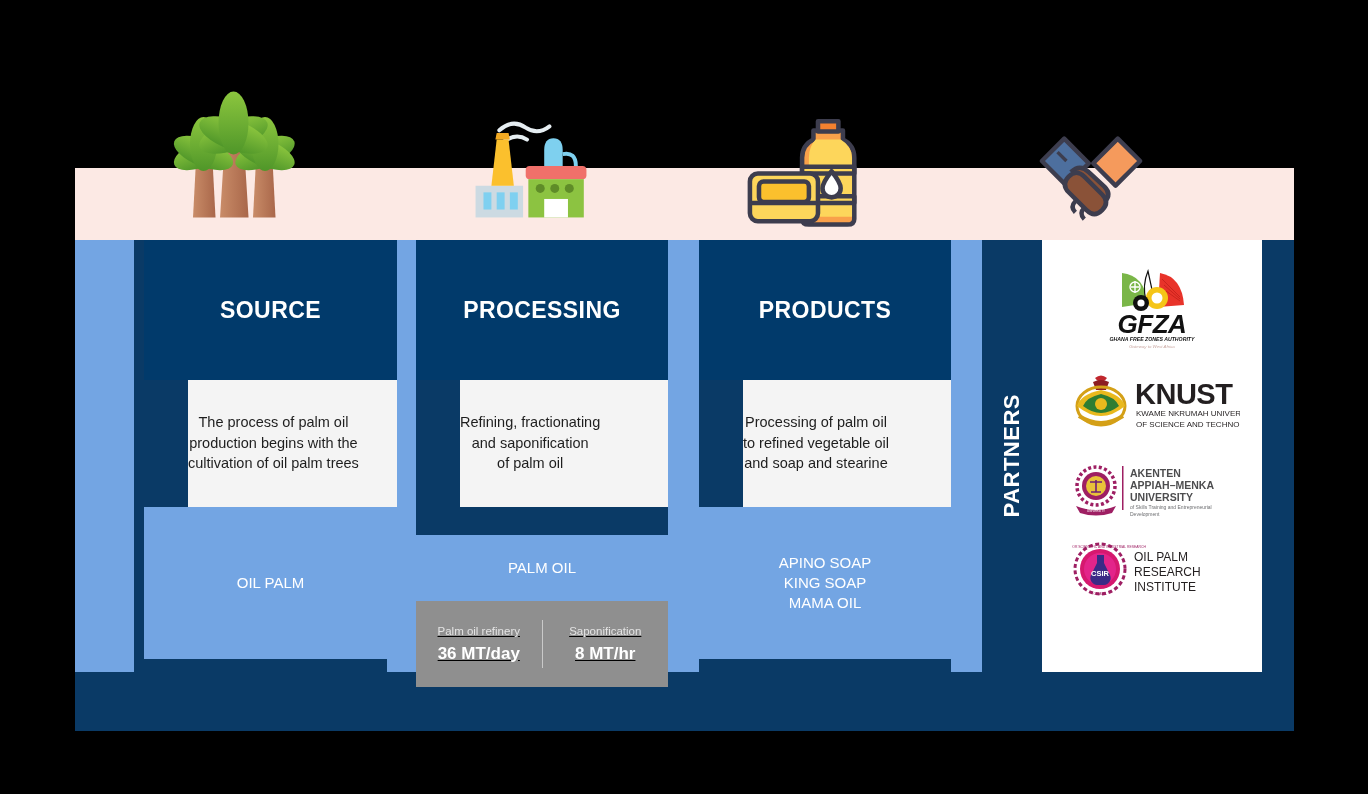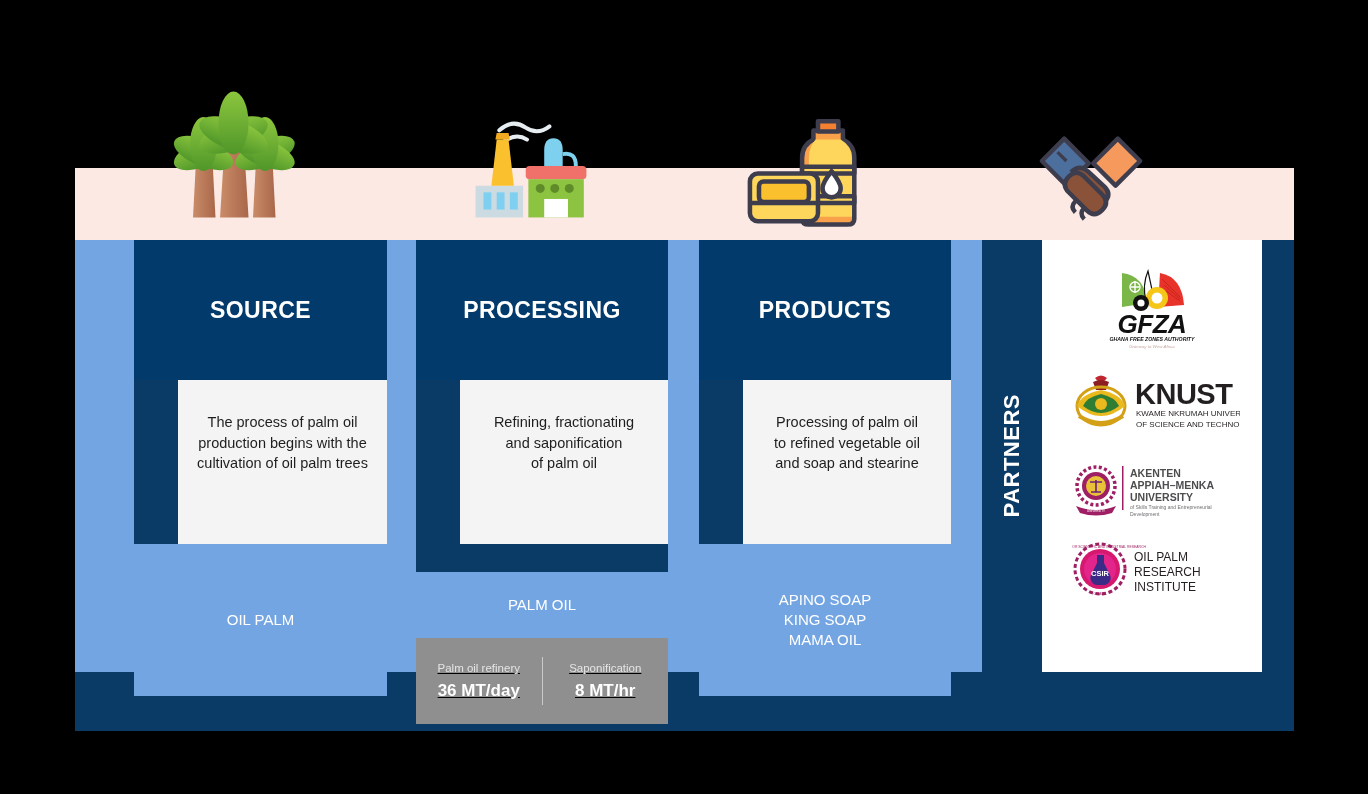--- a/index.html
+++ b/index.html
@@ -34,36 +34,36 @@
   .g3 { left:668px; width:31px; }
   .g4 { left:951px; width:31px; }
 
   
   .icon-row { position:absolute; left:75px; top:70px; width:1219px; height:170px; }
   .ico { position:absolute; bottom:12px; }
   .ico svg { display:block; }
 
   
   .col { position:absolute; top:240px; }
-  .col-source     { left:134px; width:253px; }
+  .col-source     { left:144px; width:253px; }
   .col-processing { left:416px; width:252px; }
   .col-products   { left:699px; width:252px; }
 
   .col-head {
     height:140px;
     background:#013a6b;
     display:flex; align-items:center; justify-content:center;
   }
   .col-head span {
     color:#fff; font-size:23px; font-weight:bold; letter-spacing:.4px;
   }
   .col-desc {
-    height:164px;
+    height:127px;
     background:#f4f4f4;
-    display:flex; align-items:flex-start; justify-content:center;
+    display:flex; align-items:flex-start; justify-content:flex-start;
     padding-top:32px;
     margin-left:44px;
   }
   .col-desc p {
     color:#1e1e1e; font-size:14.5px; line-height:1.43; text-align:center;
     white-space:pre-line;
   }
   .col-out {
     background:#73a5e3;
     display:flex; align-items:center; justify-content:center;

